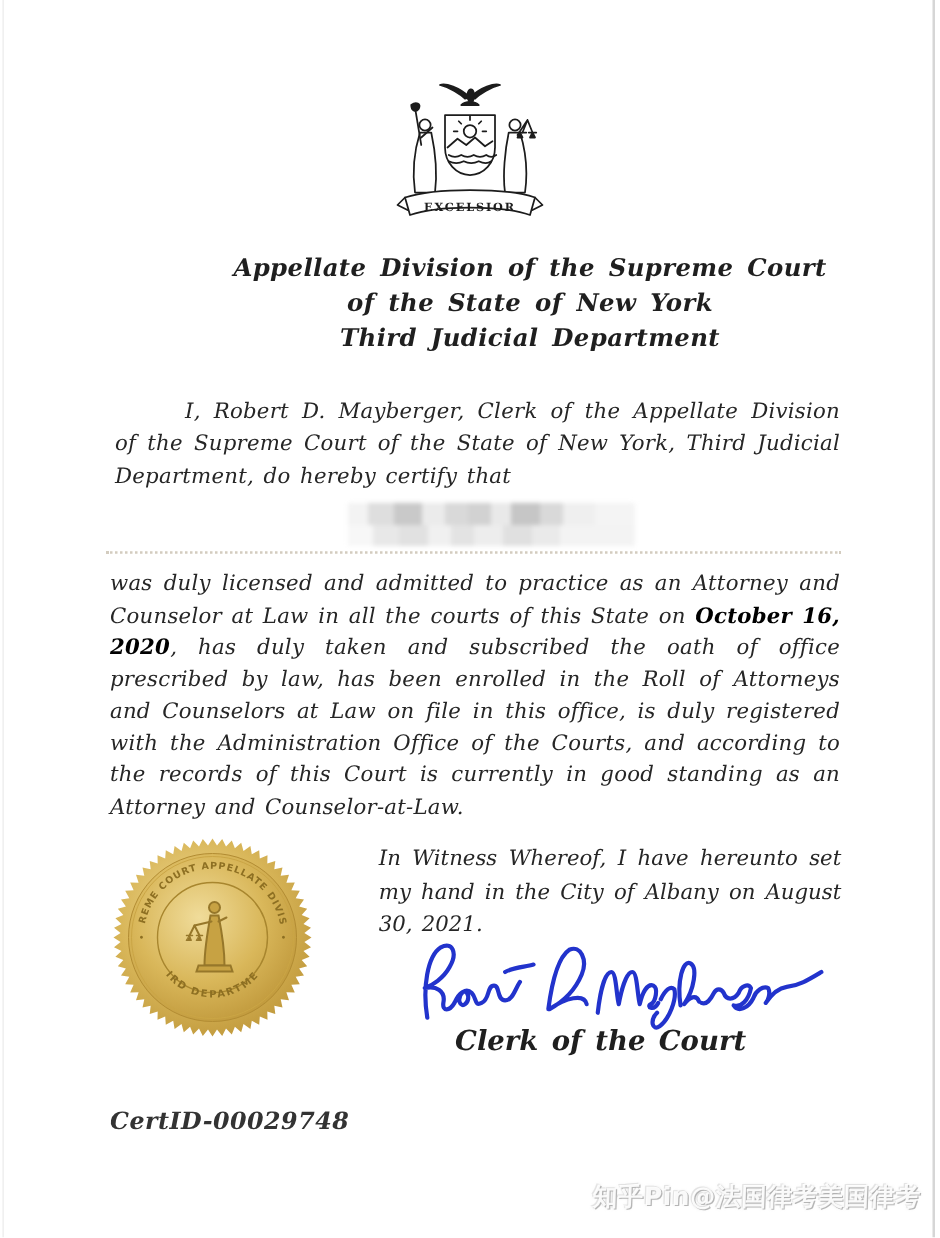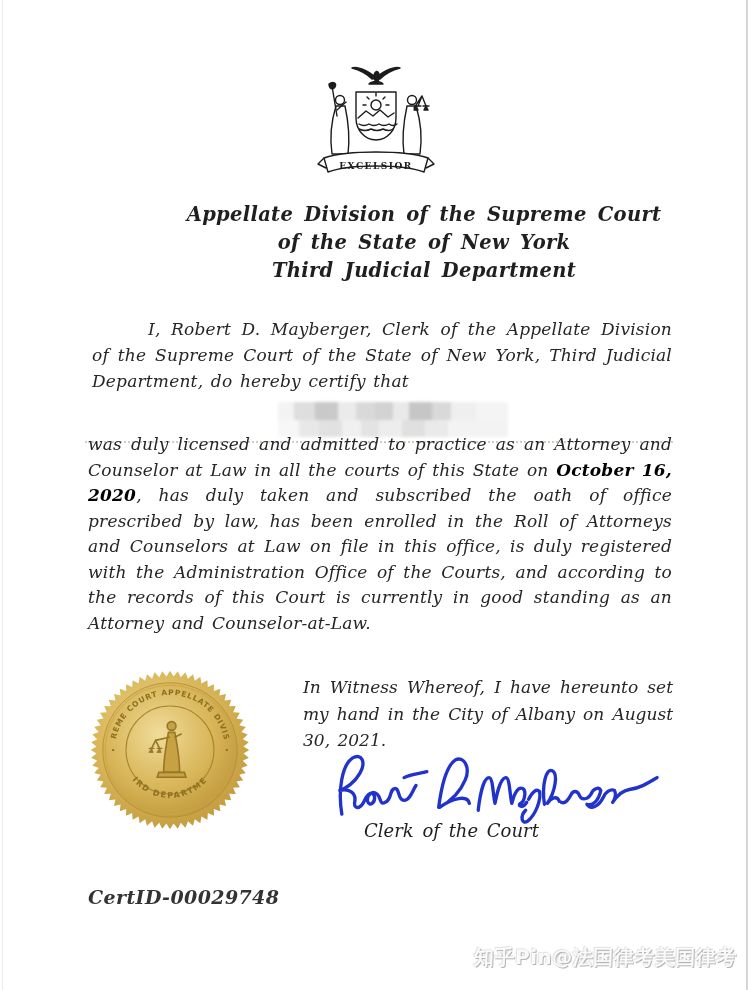--- a/index.html
+++ b/index.html
@@ -15,42 +15,42 @@
   .title-block{position:absolute;left:0;top:201px;width:752px;text-align:center;margin-left:48px;}
   .title-line{
     font-style:italic;font-weight:bold;font-size:19.5px;line-height:28px;
     color:#1f1f1f;word-spacing:4px;letter-spacing:.3px;
   }
   .para{
     position:absolute;font-style:italic;font-size:17px;color:#262626;
     text-align:justify;text-align-last:left;word-spacing:2px;letter-spacing:.2px;
   }
   .para-intro{left:92px;top:316px;width:580px;line-height:26px;text-indent:56px;}
-  .para-main{left:88px;top:432px;width:584px;line-height:25.5px;}
+  .para-main{left:88px;top:455px;width:584px;line-height:25.5px;}
   .bold-date{font-weight:bold;color:#000;}
   .redacted{
     position:absolute;left:278px;top:402px;width:230px;height:35px;
     filter:blur(1.6px);border-radius:2px;overflow:hidden;
   }
   .redacted .rrow{height:50%;}
   .redacted .r1{background:linear-gradient(90deg,#f3f3f3 0 7%,#dedede 7% 16%,#c9c9c9 16% 26%,#ebebeb 26% 34%,#d9d9d9 34% 42%,#d2d2d2 42% 50%,#e9e9e9 50% 57%,#c6c6c6 57% 67%,#d9d9d9 67% 75%,#efefef 75% 86%,#f4f4f4 86% 100%);}
   .redacted .r2{background:linear-gradient(90deg,#f7f7f7 0 9%,#e8e8e8 9% 18%,#e1e1e1 18% 28%,#f0f0f0 28% 36%,#e3e3e3 36% 44%,#ededed 44% 54%,#e0e0e0 54% 64%,#eaeaea 64% 74%,#f3f3f3 74% 100%);}
   .dotted-rule{
     position:absolute;left:85px;top:441px;width:588px;height:0;
     border-top:2px dotted #d3ccbf;
   }
   .witness{
     position:absolute;left:291px;top:674px;width:370px;
     font-style:italic;font-size:17px;line-height:26.5px;color:#262626;
     text-align:justify;text-align-last:left;word-spacing:2px;margin-left:12px;
   }
   .signature-svg{position:absolute;left:322px;top:745px;width:348px;height:84px;}
   .clerk-title{
     position:absolute;left:364px;top:820px;
-    font-style:italic;font-weight:normal;font-size:18px;color:#1f1f1f;word-spacing:3px;
+    font-style:italic;font-weight:bold;font-size:22px;color:#1f1f1f;word-spacing:3px;
   }
   .seal{position:absolute;left:90px;top:670px;width:160px;height:160px;}
   .certid{
     position:absolute;left:88px;top:886px;
     font-style:italic;font-weight:bold;font-size:19px;color:#333;letter-spacing:.4px;
   }
   .watermark{
     position:absolute;left:474px;top:944px;width:276px;
     font-family:"DejaVu Sans","Liberation Sans",sans-serif;
     font-size:20px;font-weight:bold;letter-spacing:.5px;white-space:nowrap;

